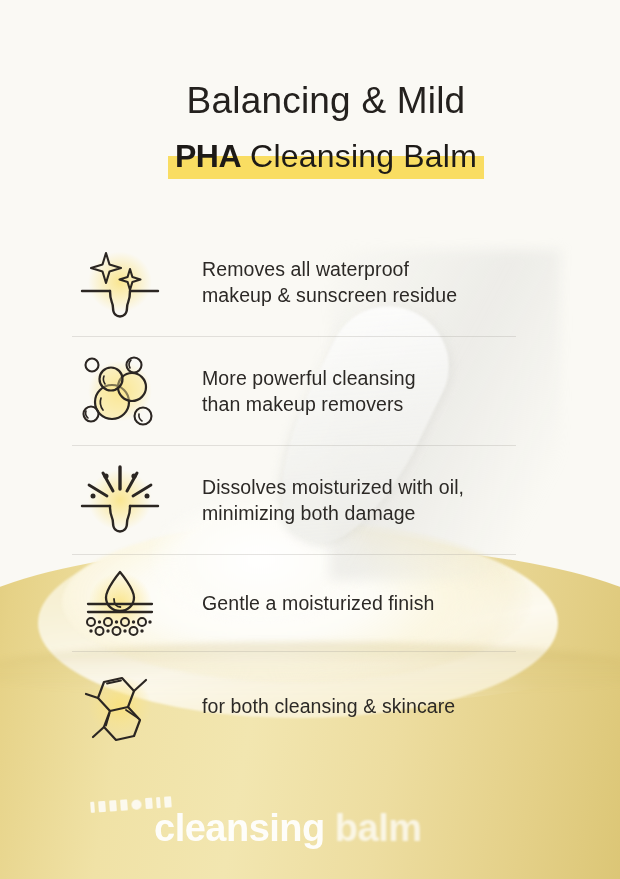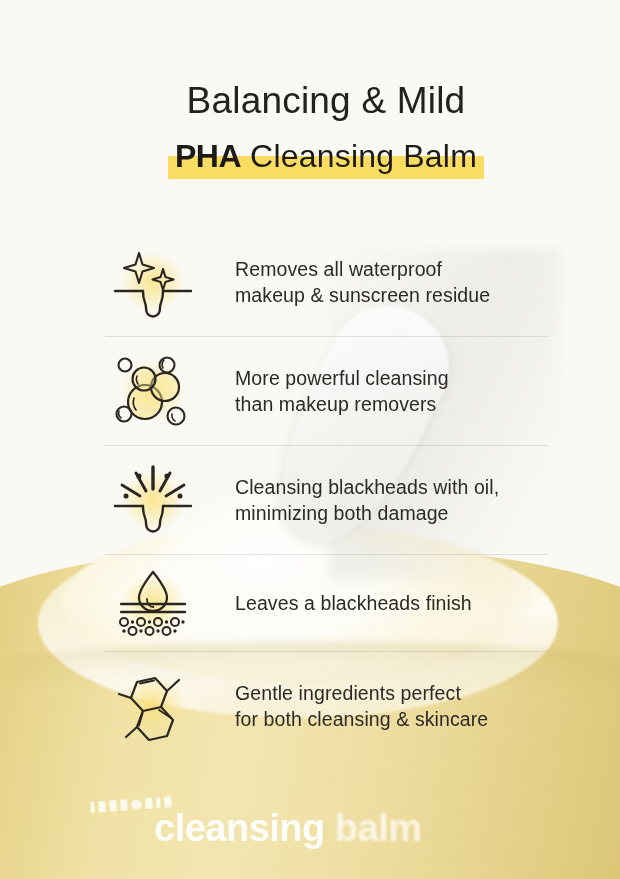--- a/index.html
+++ b/index.html
@@ -179,21 +179,21 @@
   }
   .title-pha {
     font-weight: 700;
     letter-spacing: -0.5px;
   }
   .title-rest { font-weight: 400; }
 
   
   #features {
     position: absolute;
-    left: 105px;
+    left: 72px;
     top: 228px;
     width: 444px;
   }
   .feature-row {
     position: relative;
     display: flex;
     align-items: center;
     border-top: 1px solid rgba(160,158,150,0.28);
     min-height: 108px;
   }
@@ -357,21 +357,21 @@
           <circle cx="26" cy="13" r="2.6" fill="#2b2622"></circle>
           <circle cx="54" cy="13" r="2.6" fill="#2b2622"></circle>
           <circle cx="13" cy="33" r="2.5" fill="#2b2622"></circle>
           <circle cx="67" cy="33" r="2.5" fill="#2b2622"></circle>
           <path d="M2 43 H30" stroke="#2b2622" stroke-width="2.4" stroke-linecap="round"></path>
           <path d="M50 43 H78" stroke="#2b2622" stroke-width="2.4" stroke-linecap="round"></path>
           <path d="M30 43 C30 55 33 53 33 60 C33 66.5 37 68.5 40 68.5 C43 68.5 47 66.5 47 60 C47 53 50 55 50 43" stroke="#2b2622" stroke-width="2.4" fill="none" stroke-linecap="round"></path>
         </svg>
       </div>
       <div class="feature-text">
-        <span class="line">Cleansing blackheads with oil,</span>
+        <span class="line">Dissolves moisturized with oil,</span>
         <span class="line">minimizing both damage</span>
       </div>
     </div>
 
     <div class="feature-row short">
       <div class="feature-icon">
         <div class="icon-glow"></div>
         <svg width="76" height="66" viewBox="0 0 76 66" fill="none">
           <path d="M38 2 C38 2 24 18.5 24 27.5 C24 35.2 30.3 41 38 41 C45.7 41 52 35.2 52 27.5 C52 18.5 38 2 38 2 Z" stroke="#2b2622" stroke-width="2.3" fill="none" stroke-linejoin="round"></path>
           <path d="M32 29 C32 34 34.8 37 38.4 37" stroke="#2b2622" stroke-width="1.8" fill="none" stroke-linecap="round"></path>
@@ -392,40 +392,39 @@
             <circle cx="51.5" cy="52" r="1.7"></circle>
               <circle cx="68" cy="52" r="1.7"></circle>
             <circle cx="9" cy="61" r="1.7"></circle>
               <circle cx="26" cy="61" r="1.7"></circle>
             <circle cx="43" cy="61" r="1.7"></circle>
               <circle cx="60" cy="61" r="1.7"></circle>
           </g>
         </svg>
       </div>
       <div class="feature-text">
-        <span class="line">Leaves a blackheads finish</span>
+        <span class="line">Gentle a moisturized finish</span>
       </div>
     </div>
 
     <div class="feature-row">
       <div class="feature-icon">
         <div class="icon-glow"></div>
         <svg width="76" height="74" viewBox="0 0 76 74" fill="none" stroke="#2b2622" stroke-width="2.2" stroke-linecap="round" stroke-linejoin="round">
           <path d="M22 13 L40 9 L52 22 L46 38 L28 42 L16 29 Z" fill="none"></path>
           <path d="M46 38 L58 51 L52 67 L34 71 L22 58 L28 42" fill="none"></path>
           <path d="M16 29 L4 25"></path>
           <path d="M52 22 L64 11"></path>
           <path d="M22 58 L11 68"></path>
           <path d="M25 14.5 L39 11.5" stroke-width="1.8"></path>
           <path d="M27.5 44.5 L24 56.5" stroke-width="1.8"></path>
           <path d="M44 41 L56 49" stroke-width="1.8"></path>
         </svg>
       </div>
       <div class="feature-text">
-        <span class="line">Gentle ingredients perfect</span>
         <span class="line">for both cleansing &amp; skincare</span>
       </div>
     </div>
 
   </div>
 
   <div id="jar-label">
     <div id="brand-mark">
       <span class="thin"></span>
         <span></span>

